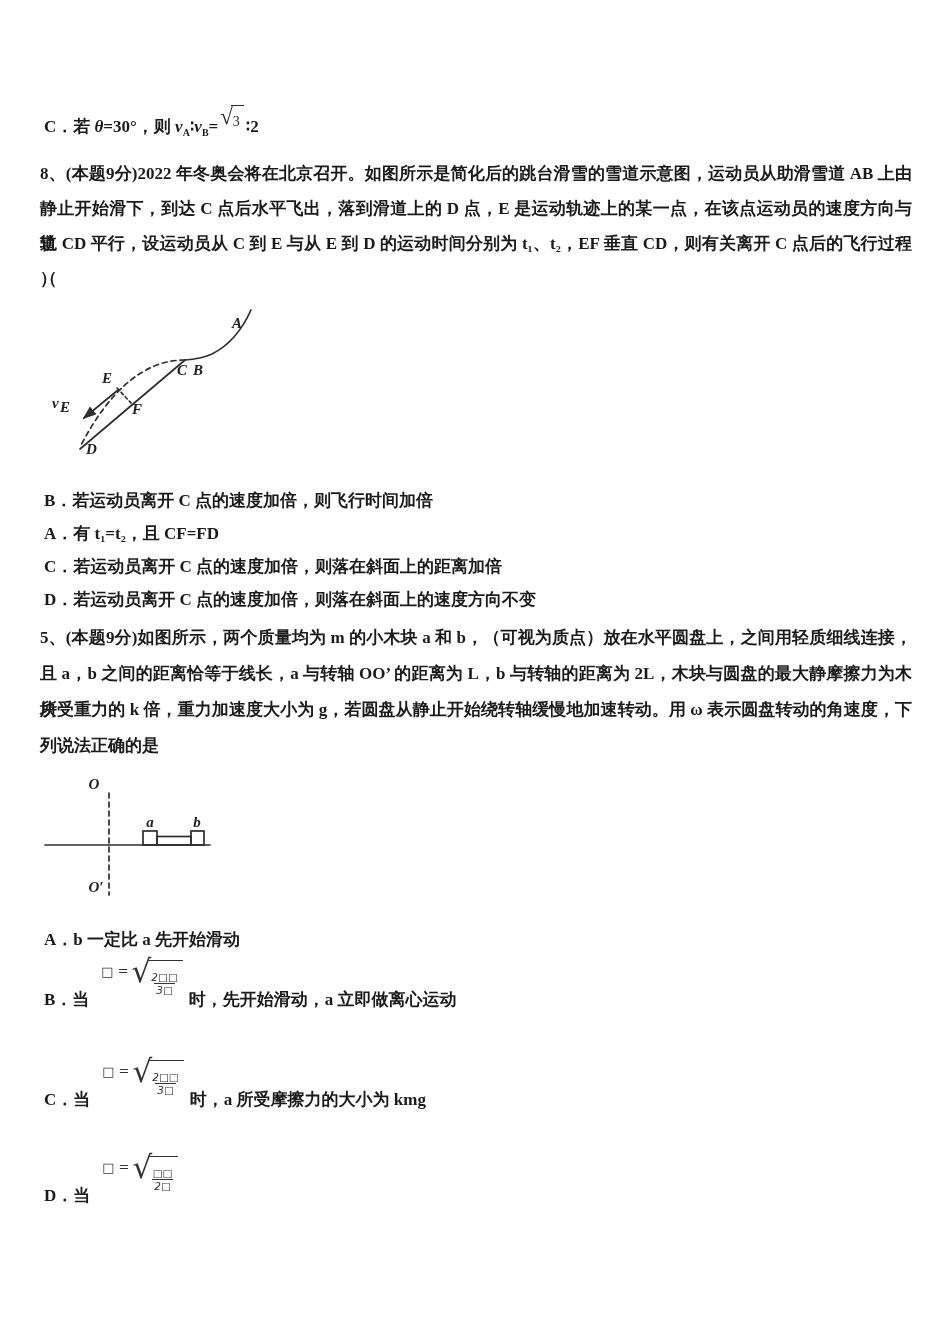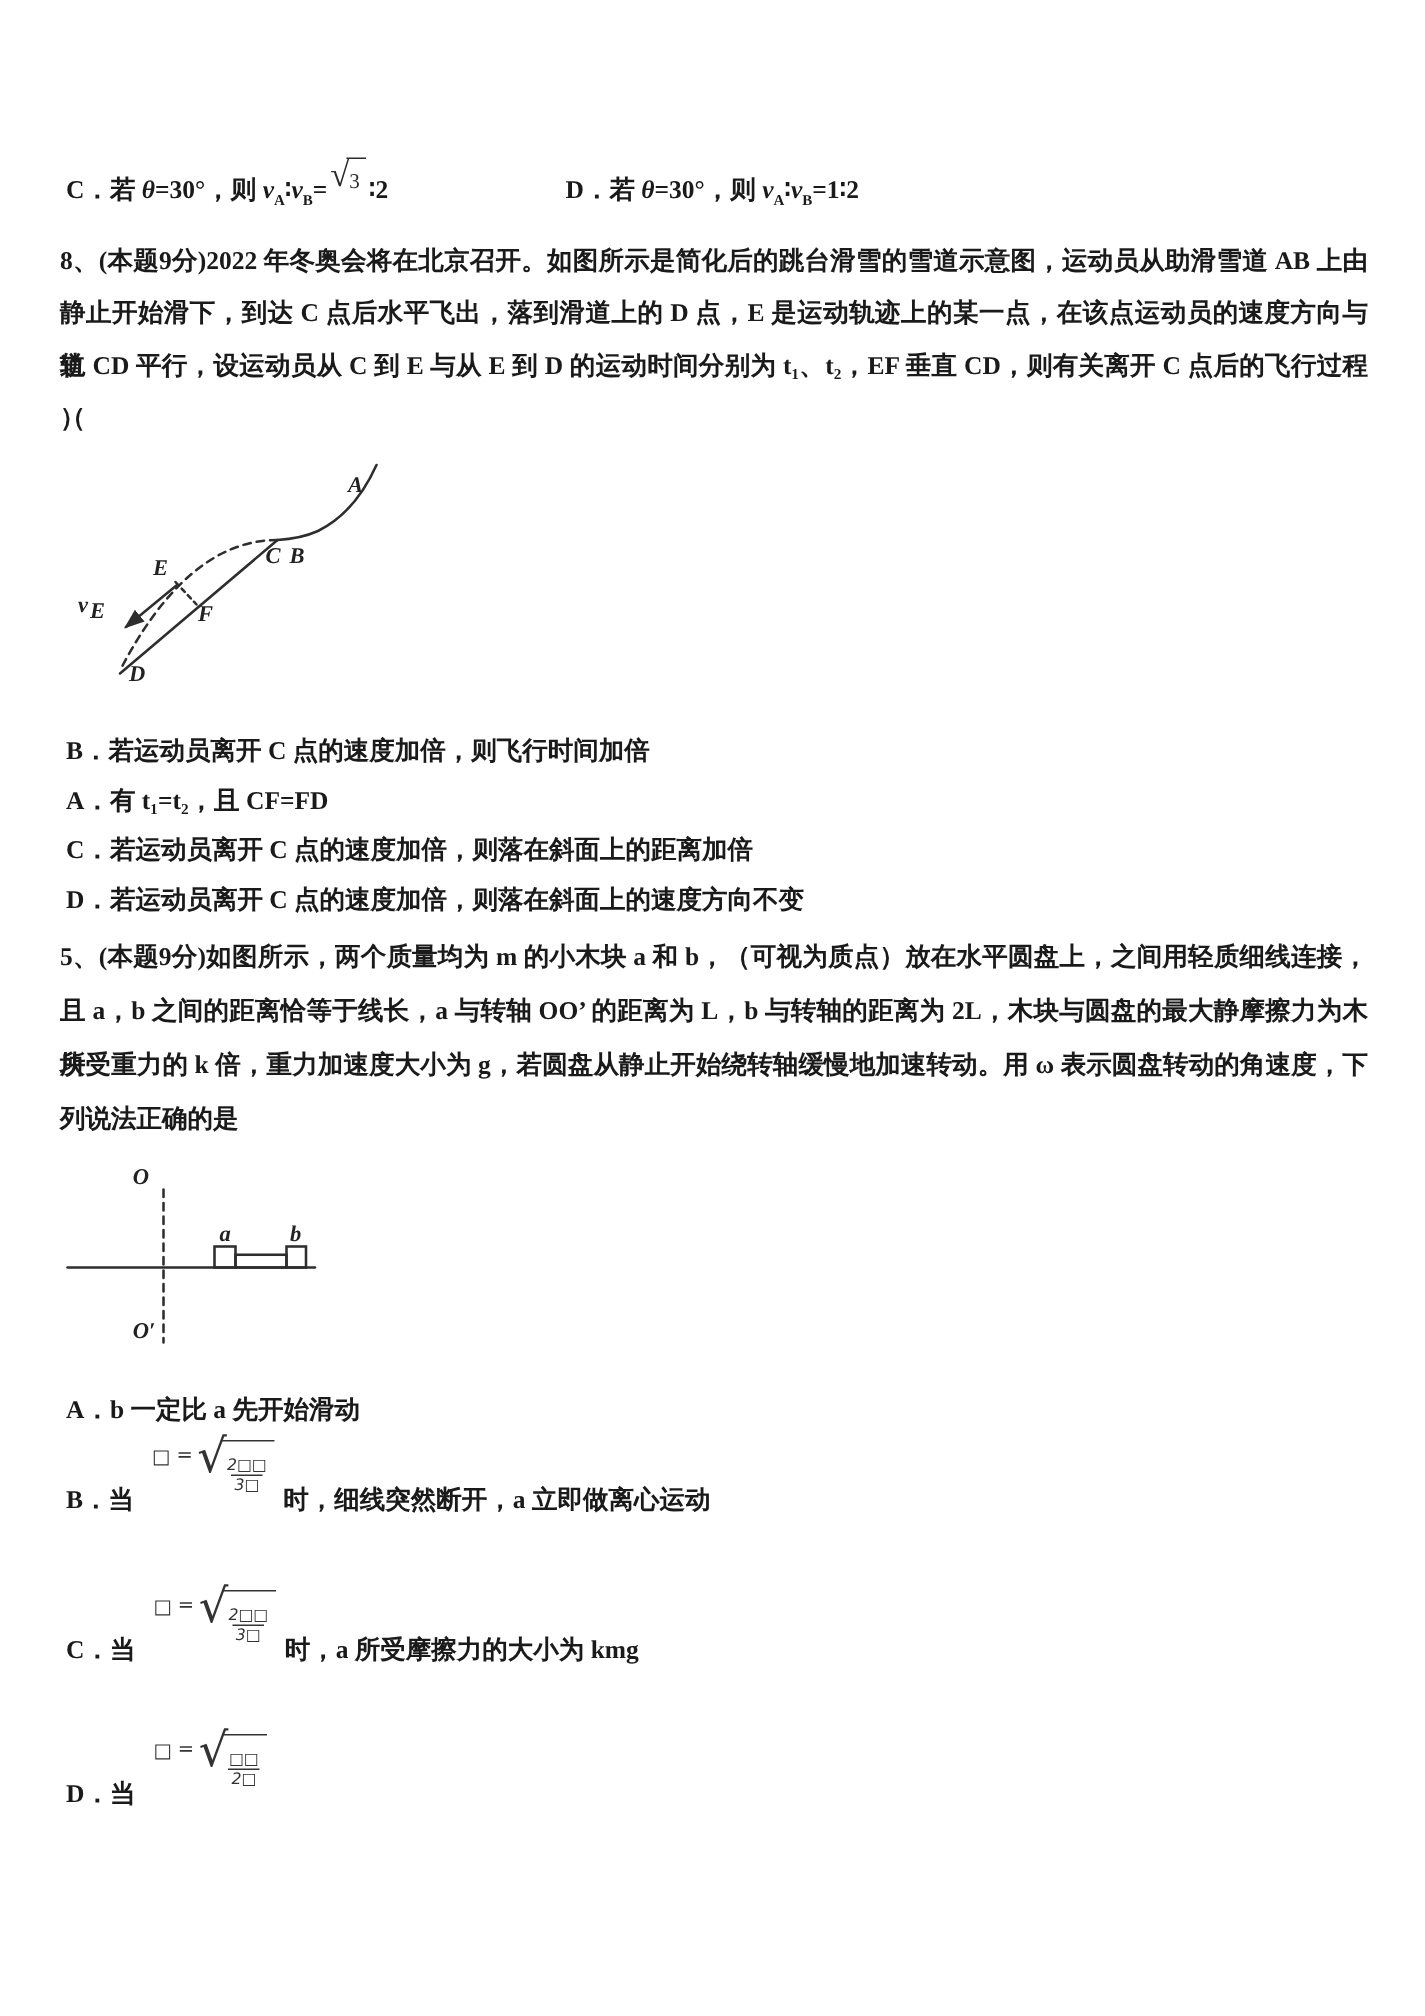--- a/index.html
+++ b/index.html
@@ -45,23 +45,20 @@
 </head>
 <body>
 
 <div class="page">
 
   <div class="abs cdline" style="left:44px;">
     <span>C．若 </span><i class="mi">θ</i><span>=30°，则 </span><i class="mi">v</i><sub>A</sub><span>∶</span><i class="mi">v</i><sub>B</sub><span>=</span><span class="sqrt-sm">
         <span class="rad-sm"></span>
         <span class="radicand-sm">3</span>
       </span><span>∶2</span>
-  </div>
-  <div class="abs cdline" style="left:377px;">
-    <span>D．若 </span><i class="mi">θ</i><span>=30°，则 </span><i class="mi">v</i><sub>A</sub><span>∶</span><i class="mi">v</i><sub>B</sub><span>=1∶2</span>
   </div>
 
   <div class="abs para" style="top:156px;">
     <div class="pline">8、(本题9分)2022 年冬奥会将在北京召开。如图所示是简化后的跳台滑雪的雪道示意图，运动员从助滑雪道 AB 上由</div>
     <div class="pline">静止开始滑下，到达 C 点后水平飞出，落到滑道上的 D 点，E 是运动轨迹上的某一点，在该点运动员的速度方向与轨</div>
     <div class="pline">道 CD 平行，设运动员从 C 到 E 与从 E 到 D 的运动时间分别为 t₁、t₂，EF 垂直 CD，则有关离开 C 点后的飞行过程（</div>
     <div class="pline last">）</div>
   </div>
 
   <svg class="abs" style="left:40px;top:297px;" width="225" height="160" viewBox="0 0 225 160">
@@ -120,21 +117,21 @@
         <span class="tofu">□</span>
         <span class="feq">=</span>
         <span class="sqrt">
           <span class="rad"></span>
           <span class="radicand"><span class="frac">
               <span class="num">2□□</span>
               <span class="den">3□</span>
             </span></span>
         </span>
       </span>
-      <span>时，细线突然断开，a 立即做离心运动</span>
+      <span>时，先开始滑动，a 立即做离心运动</span>
   </div>
 
   <div class="abs q9opt" style="top:1048px;">
     <span>C．</span>
       <span>当</span>
       <span class="formula">
         <span class="tofu">□</span>
         <span class="feq">=</span>
         <span class="sqrt">
           <span class="rad"></span>

